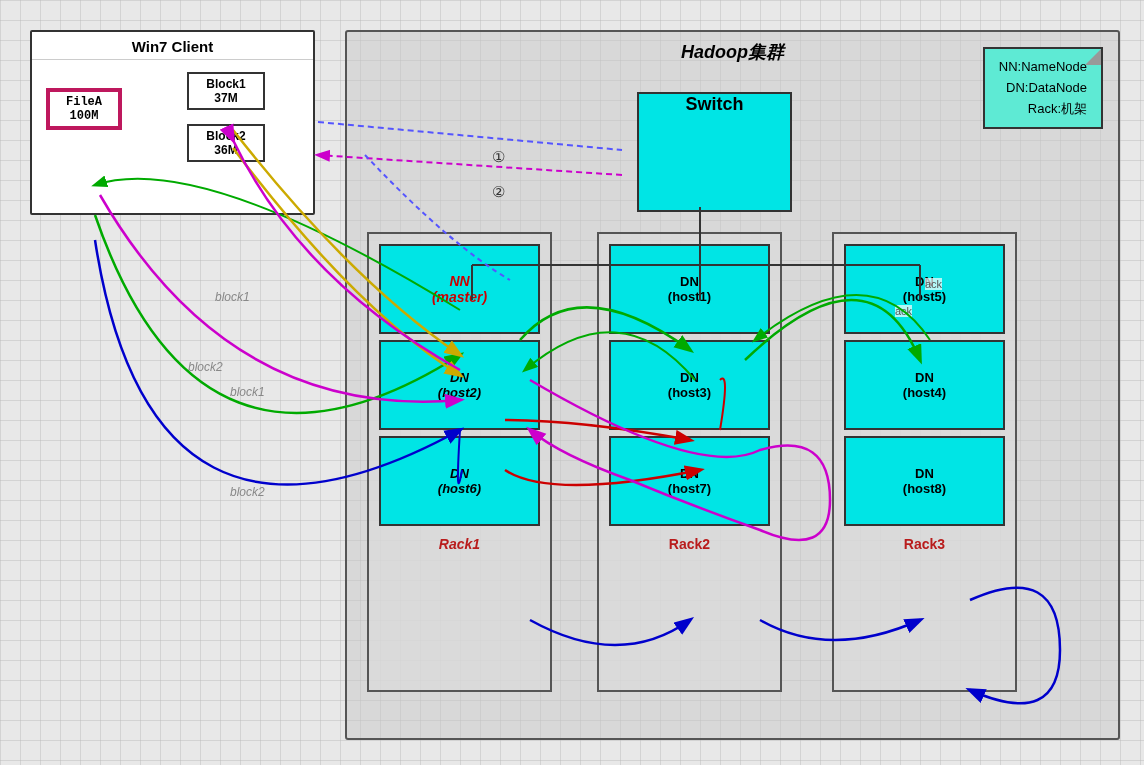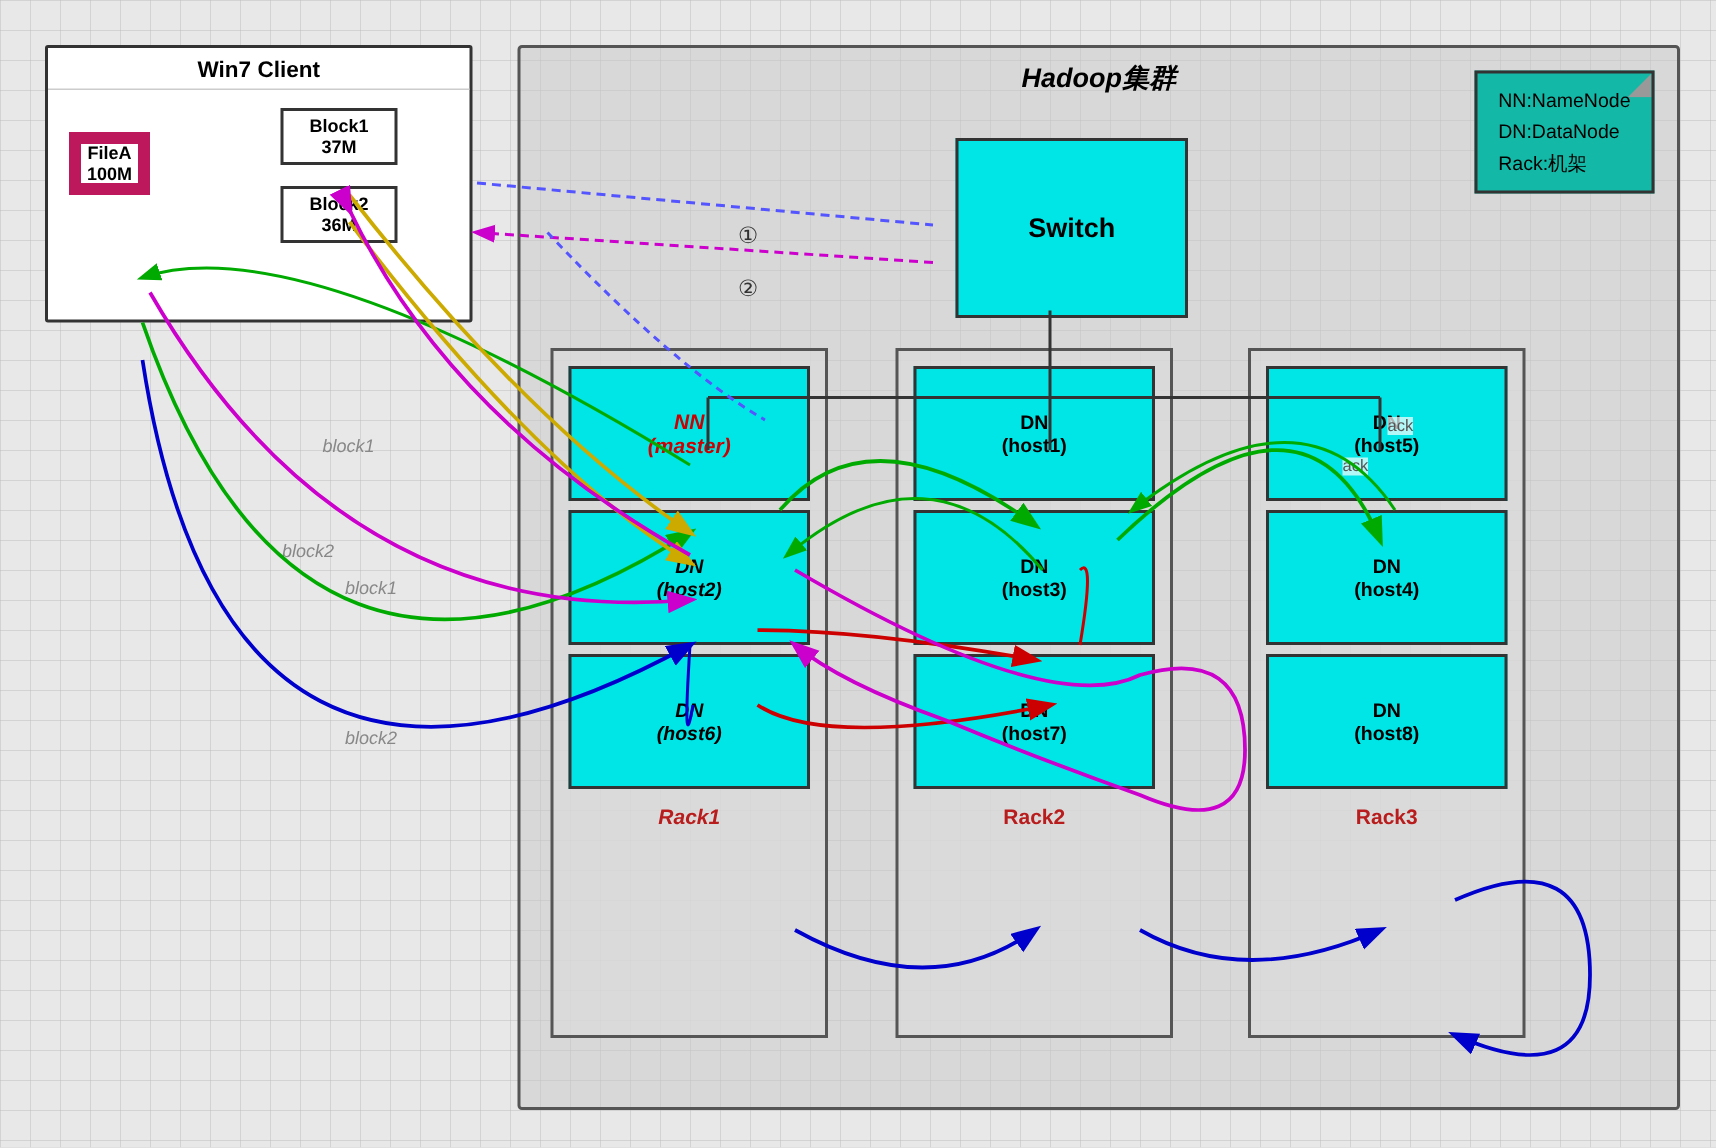--- a/index.html
+++ b/index.html
@@ -38,26 +38,26 @@
       padding: 6px 0 4px 0;
       border-bottom: 1px solid #ccc;
     }
     .win7-inner {
       position: relative;
       width: 100%; height: calc(100% - 35px);
     }
     .file-box {
       position: absolute;
       top: 28px; left: 14px;
-      border: 8px solid #be185d;
+      border: 4px solid #be185d;
       background: white;
-      width: 54px; height: 42px;
+      width: 76px; height: 42px;
       display: flex; flex-direction: column;
       align-items: center; justify-content: center;
-      font-size: 12px; font-weight: bold;
+      font-size: 12px; font-weight: bold; font-family: Liberation Mono, monospace;
     }
     .block-box {
       position: absolute;
       border: 2px solid #333;
       background: white;
       width: 78px; height: 38px;
       display: flex; flex-direction: column;
       align-items: center; justify-content: center;
       font-size: 12px; font-weight: bold;
     }
@@ -81,33 +81,34 @@
       font-style: italic;
     }
 
     
     .switch-box {
       position: absolute;
       top: 60px; left: 290px;
       width: 155px; height: 120px;
       background: #00e5e5;
       border: 2px solid #333;
-      display: flex; align-items: center; justify-content: center;
+      display: flex; align-items: flex-start; justify-content: center;
       font-size: 18px; font-weight: bold;
     }
 
     
     .legend-box {
       position: absolute;
       top: 15px; right: 15px;
       border: 2px solid #333;
-      background: #14b8a6;
+      background: #5eead4;
       padding: 8px 14px;
       font-size: 13px;
       line-height: 1.6;
+      text-align: right;
     }
     .legend-fold {
       position: absolute;
       top: 0; right: 0;
       width: 16px; height: 16px;
       background: #999;
       clip-path: polygon(100% 0, 100% 100%, 0 100%);
     }
 
     

